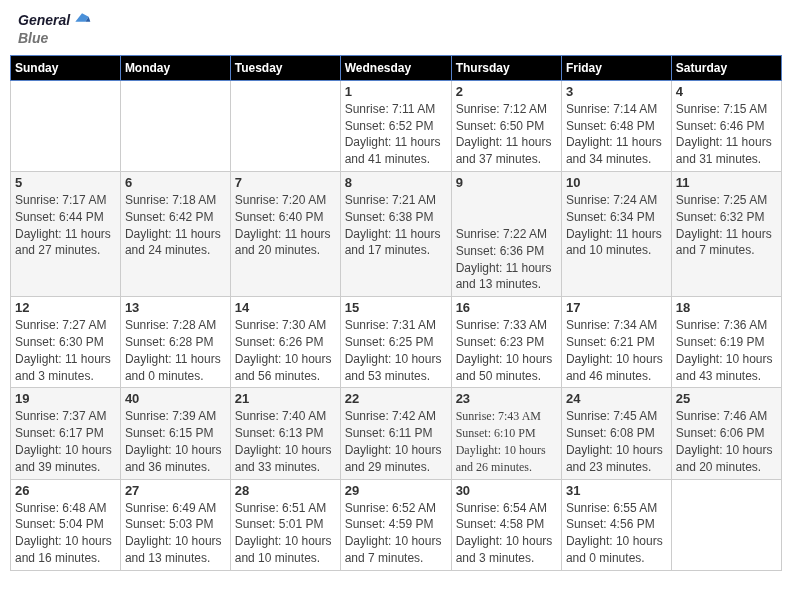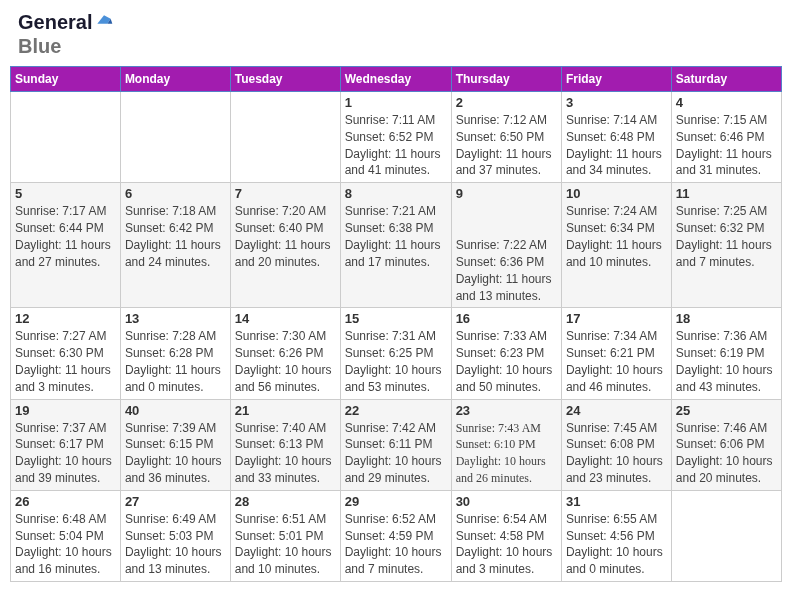--- a/index.html
+++ b/index.html
@@ -15,24 +15,25 @@
       justify-content: space-between;
       align-items: flex-start;
       margin-bottom: 8px;
       padding: 0 8px;
     }
     .logo {
       display: flex;
       align-items: center;
     }
     .logo-text {
-      font-size: 20px;
+      font-size: 14px;
       font-weight: bold;
       color: #1a1a2e;
       line-height: 1.2;
+      font-style: italic;
     }
     .logo-icon {
       width: 20px;
       height: 20px;
       margin-left: 2px;
     }
     .title-block {
       text-align: right;
     }
     .month-title {
@@ -44,21 +45,21 @@
       font-size: 14px;
       color: #555;
       font-weight: normal;
     }
     .calendar {
       width: 100%;
       border-collapse: collapse;
       border: 1px solid #ccc;
     }
     .calendar th {
-      background-color: #a21caf;
+      background-color: #000000;
       color: #fff;
       font-size: 12px;
       font-weight: bold;
       padding: 5px 4px;
       text-align: left;
       border: 1px solid #5580c8;
     }
     .calendar td {
       vertical-align: top;
       border: 1px solid #ccc;

